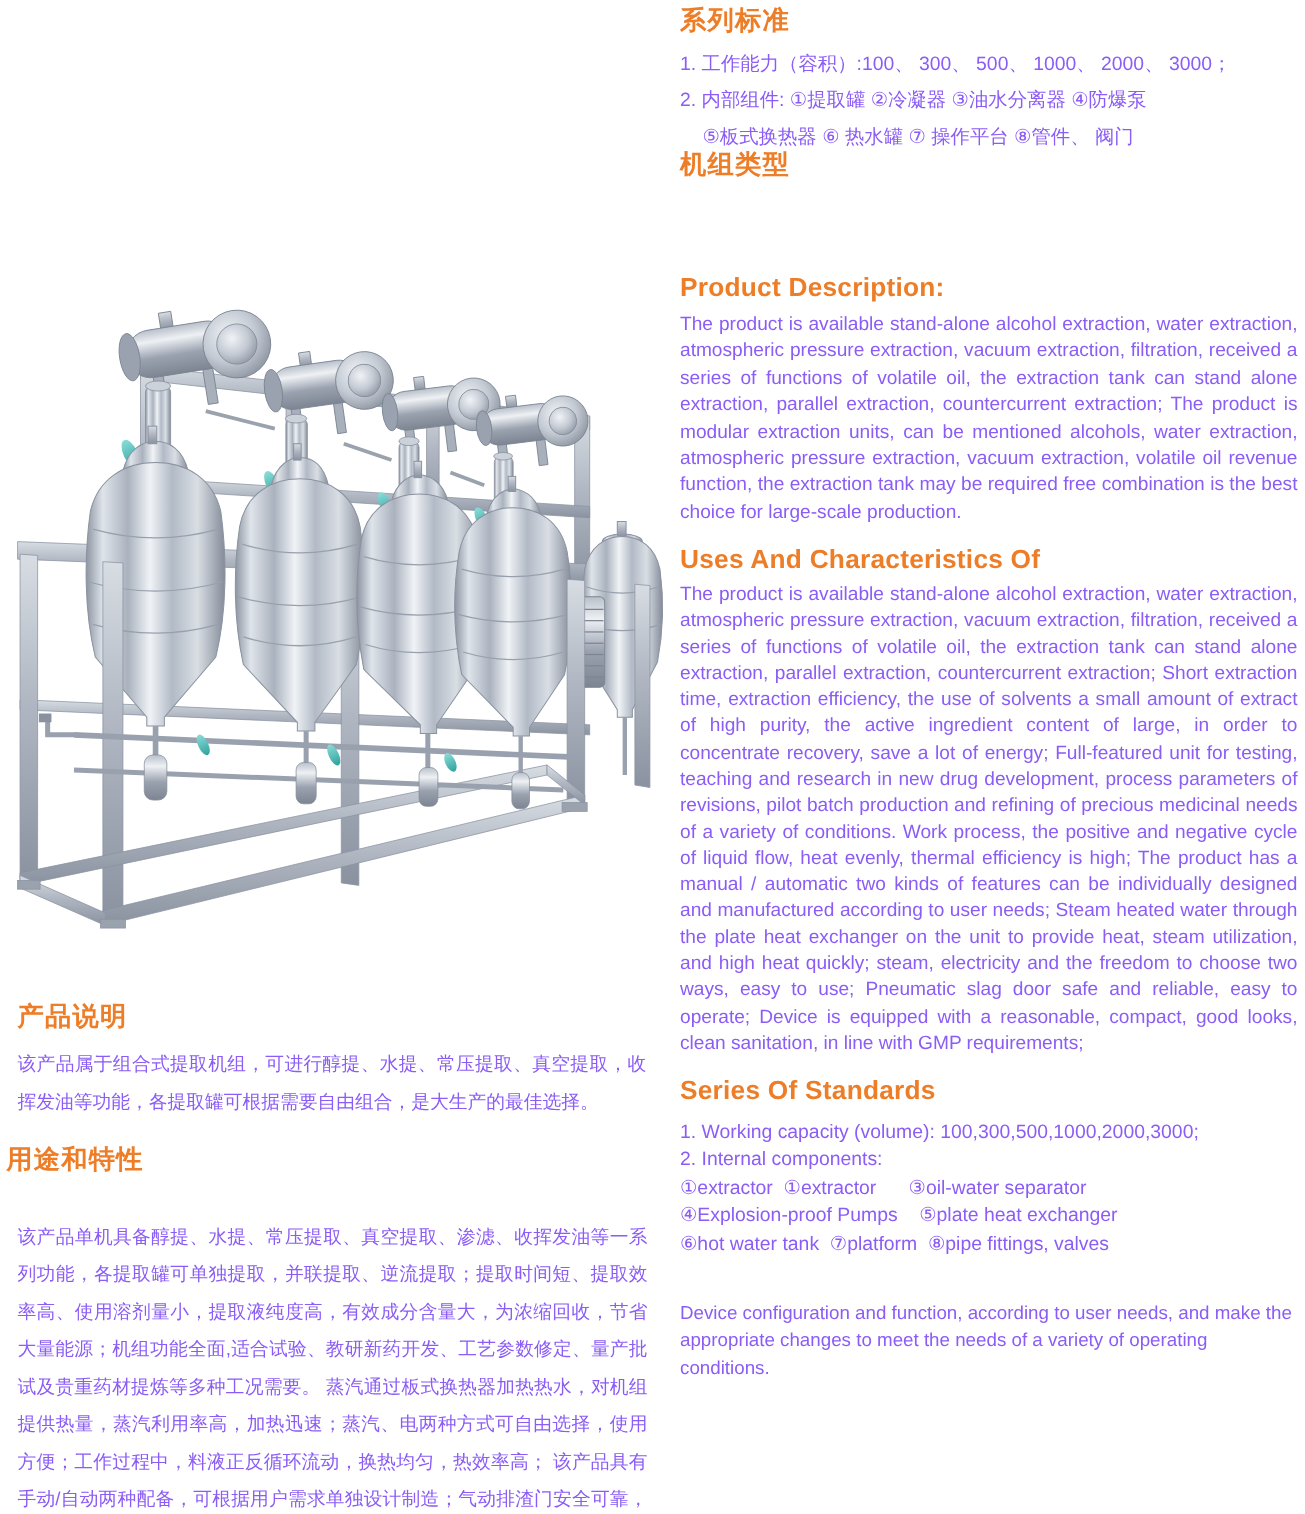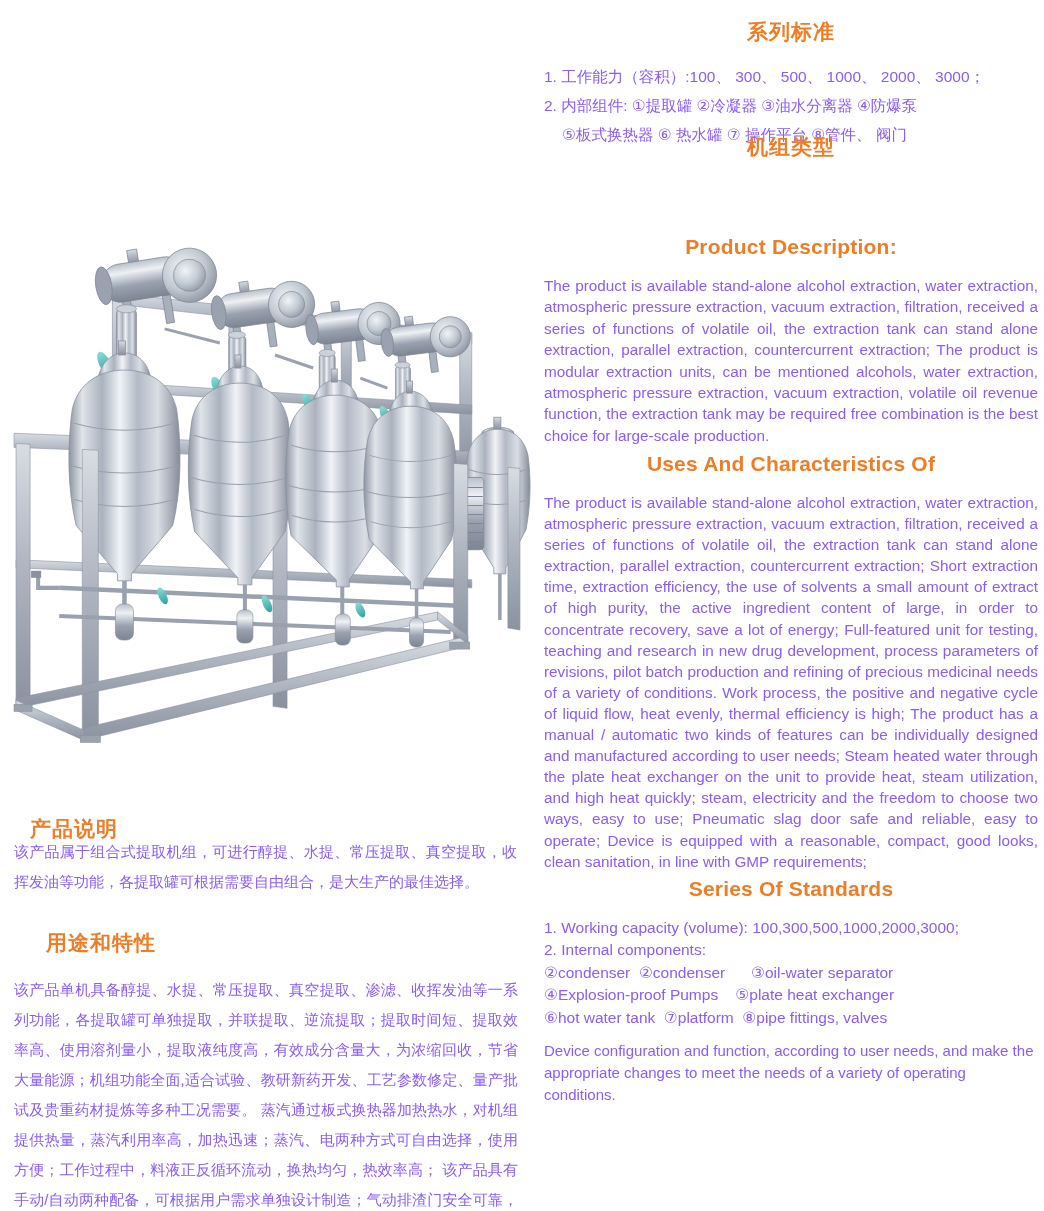--- a/index.html
+++ b/index.html
@@ -2,21 +2,21 @@
 <html><head>
 <meta charset="utf-8">
 <style>
   html,body{margin:0;padding:0;}
   body{
     width:1044px;height:1211px;position:relative;background:#ffffff;
     font-family:"Liberation Sans","DejaVu Sans",sans-serif;
     -webkit-font-smoothing:antialiased;
   }
   .abs{position:absolute;}
-  h2{margin:16px;font-weight:700;color:#ed7d26;text-align:center;}
+  h2{margin:0;font-weight:700;color:#ed7d26;}
   .h-cn{font-size:21px;letter-spacing:1px;}
   .h-en{font-size:21px;letter-spacing:0.2px;}
   .txt{color:#8b5cf6;font-size:15px;margin:0;}
   .cn-lines div{line-height:29px;font-size:15.5px;}
   .cn-lines .indent{padding-left:18px;}
   .p-en{font-size:15.3px;line-height:21.4px;text-align:justify;}
   .p-en-tight{font-size:15.3px;line-height:21.1px;text-align:justify;}
   .en-lines div{line-height:22.4px;font-size:15.5px;white-space:pre-wrap;}
   .p-cn{font-size:15px;line-height:30px;text-align:justify;}
   .right-col{position:absolute;left:544px;top:0;width:494px;}
@@ -29,21 +29,21 @@
   #sec-desc-en p{margin-top:6px;}
   #sec-uses-en{top:436px;}
   #sec-uses-en p{margin-top:5px;}
   #sec-series-en{top:861px;}
   #sec-series-en .en-lines{margin-top:10px;}
   #sec-unit-en{top:1033px;}
   #sec-unit-en p{margin-top:7px;line-height:22px;}
   .machine-wrap{left:4px;top:236px;width:532px;height:508px;}
   #cn-desc-h{left:14px;top:799px;}
   #cn-desc-p{left:14px;top:837px;width:503px;}
-  #cn-uses-h{left:30px;top:913px;}
+  #cn-uses-h{left:5px;top:913px;}
   #cn-uses-p{left:14px;top:975px;width:504px;}
 </style>
 </head>
 <body>
 
 <div class="abs machine-wrap">
   <svg viewBox="0 0 530 505" width="532" height="508" aria-hidden="true">
     <defs>
       <linearGradient id="steelH" x1="0" y1="0" x2="1" y2="0">
         <stop offset="0" stop-color="#8d95a2"></stop>
@@ -279,21 +279,21 @@
   <section id="sec-uses-en">
     <h2 class="h-en">Uses And Characteristics Of</h2>
     <p class="txt p-en-tight">The product is available stand-alone alcohol extraction, water extraction, atmospheric pressure extraction, vacuum extraction, filtration, received a series of functions of volatile oil, the extraction tank can stand alone extraction, parallel extraction, countercurrent extraction; Short extraction time, extraction efficiency, the use of solvents a small amount of extract of high purity, the active ingredient content of large, in order to concentrate recovery, save a lot of energy; Full-featured unit for testing, teaching and research in new drug development, process parameters of revisions, pilot batch production and refining of precious medicinal needs of a variety of conditions. Work process, the positive and negative cycle of liquid flow, heat evenly, thermal efficiency is high; The product has a manual / automatic two kinds of features can be individually designed and manufactured according to user needs; Steam heated water through the plate heat exchanger on the unit to provide heat, steam utilization, and high heat quickly; steam, electricity and the freedom to choose two ways, easy to use; Pneumatic slag door safe and reliable, easy to operate; Device is equipped with a reasonable, compact, good looks, clean sanitation, in line with GMP requirements;</p>
   </section>
 
   <section id="sec-series-en">
     <h2 class="h-en">Series Of Standards</h2>
     <div class="txt en-lines">
       <div>1. Working capacity (volume): 100,300,500,1000,2000,3000;</div>
       <div>2. Internal components:</div>
-      <div>②condenser  ②condenser      ③oil-water separator</div>
+      <div>①extractor  ①extractor      ③oil-water separator</div>
       <div>④Explosion-proof Pumps    ⑤plate heat exchanger</div>
       <div>⑥hot water tank  ⑦platform  ⑧pipe fittings, valves</div>
     </div>
   </section>
 
   <section id="sec-unit-en">
     <p class="txt">Device configuration and function, according to user needs, and make the appropriate changes to meet the needs of a variety of operating conditions.</p>
   </section>
 
 </div>

